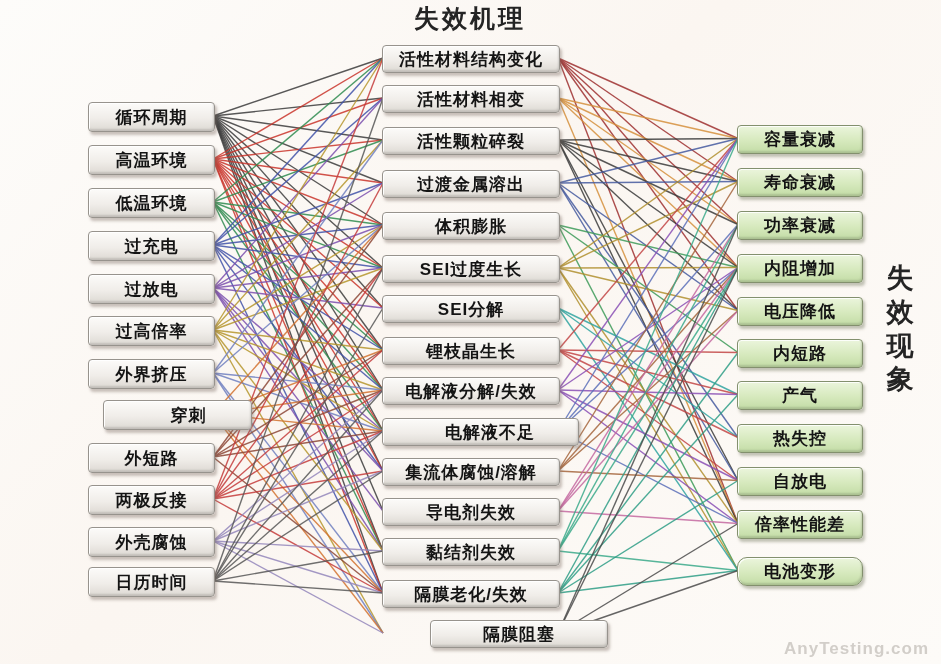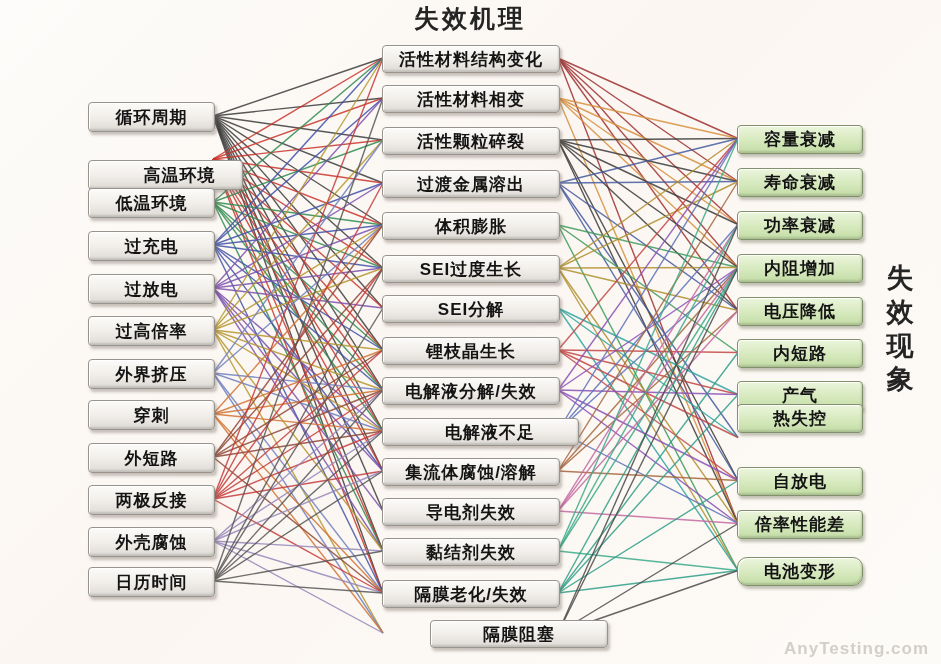--- a/index.html
+++ b/index.html
@@ -201,27 +201,27 @@
       <line x1="558" y1="593" x2="738" y2="570.5" stroke="#2e9e86" stroke-width="1.4" stroke-opacity="0.85"></line>
       <line x1="558" y1="633" x2="738" y2="224.5" stroke="#4a4a4a" stroke-width="1.4" stroke-opacity="0.85"></line>
       <line x1="558" y1="633" x2="738" y2="267.5" stroke="#4a4a4a" stroke-width="1.4" stroke-opacity="0.85"></line>
       <line x1="558" y1="633" x2="738" y2="523.5" stroke="#4a4a4a" stroke-width="1.4" stroke-opacity="0.85"></line>
       <line x1="558" y1="633" x2="738" y2="570.5" stroke="#4a4a4a" stroke-width="1.4" stroke-opacity="0.85"></line>
     </svg>
   <div class="title">失效机理</div>
   <div id="right-label" class="vlabel">失效现象</div>
   <div id="col-conditions">
       <div class="node gray" style="left: 88px; top: 102px; width: 125px; height: 28px;">循环周期</div>
-      <div class="node gray" style="left: 88px; top: 160px; width: 125px; height: 28px; padding-left: 28px;">高温环境</div>
+      <div class="node gray" style="left: 88px; top: 145px; width: 125px; height: 28px;">高温环境</div>
       <div class="node gray" style="left: 88px; top: 188px; width: 125px; height: 28px;">低温环境</div>
       <div class="node gray" style="left: 88px; top: 231px; width: 125px; height: 28px;">过充电</div>
       <div class="node gray" style="left: 88px; top: 274px; width: 125px; height: 28px;">过放电</div>
       <div class="node gray" style="left: 88px; top: 316px; width: 125px; height: 28px;">过高倍率</div>
       <div class="node gray" style="left: 88px; top: 359px; width: 125px; height: 28px;">外界挤压</div>
-      <div class="node gray" style="left: 88px; top: 400px; width: 125px; height: 28px;">穿刺</div>
+      <div class="node gray" style="left: 103px; top: 400px; width: 125px; height: 28px; padding-left: 22px;">穿刺</div>
       <div class="node gray" style="left: 88px; top: 443px; width: 125px; height: 28px;">外短路</div>
       <div class="node gray" style="left: 88px; top: 485px; width: 125px; height: 28px;">两极反接</div>
       <div class="node gray" style="left: 88px; top: 527px; width: 125px; height: 28px;">外壳腐蚀</div>
       <div class="node gray" style="left: 88px; top: 567px; width: 125px; height: 28px;">日历时间</div>
     </div>
   <div id="col-mechanisms">
       <div class="node gray" style="left: 382px; top: 45px; width: 176px; height: 26px;">活性材料结构变化</div>
       <div class="node gray" style="left: 382px; top: 85px; width: 176px; height: 26px;">活性材料相变</div>
       <div class="node gray" style="left: 382px; top: 127px; width: 176px; height: 26px;">活性颗粒碎裂</div>
       <div class="node gray" style="left: 382px; top: 170px; width: 176px; height: 26px;">过渡金属溶出</div>
@@ -238,19 +238,19 @@
       <div class="node gray" style="left: 382px; top: 620px; width: 176px; height: 26px; margin-left: 48px;">隔膜阻塞</div>
     </div>
   <div id="col-phenomena">
       <div class="node green" style="left: 737px; top: 125px; width: 124px; height: 27px;">容量衰减</div>
       <div class="node green" style="left: 737px; top: 168px; width: 124px; height: 27px;">寿命衰减</div>
       <div class="node green" style="left: 737px; top: 211px; width: 124px; height: 27px;">功率衰减</div>
       <div class="node green" style="left: 737px; top: 254px; width: 124px; height: 27px;">内阻增加</div>
       <div class="node green" style="left: 737px; top: 297px; width: 124px; height: 27px;">电压降低</div>
       <div class="node green" style="left: 737px; top: 339px; width: 124px; height: 27px;">内短路</div>
       <div class="node green" style="left: 737px; top: 381px; width: 124px; height: 27px;">产气</div>
-      <div class="node green" style="left: 737px; top: 404px; width: 124px; height: 27px;">热失控</div>
+      <div class="node green" style="left: 737px; top: 424px; width: 124px; height: 27px;">热失控</div>
       <div class="node green" style="left: 737px; top: 467px; width: 124px; height: 27px;">自放电</div>
       <div class="node green" style="left: 737px; top: 510px; width: 124px; height: 27px;">倍率性能差</div>
       <div class="node green" style="left: 737px; top: 557px; width: 124px; height: 27px; border-radius: 10px;">电池变形</div>
     </div>
   <div class="wm-en">AnyTesting.com</div>
 </div>
 
 </body></html>

